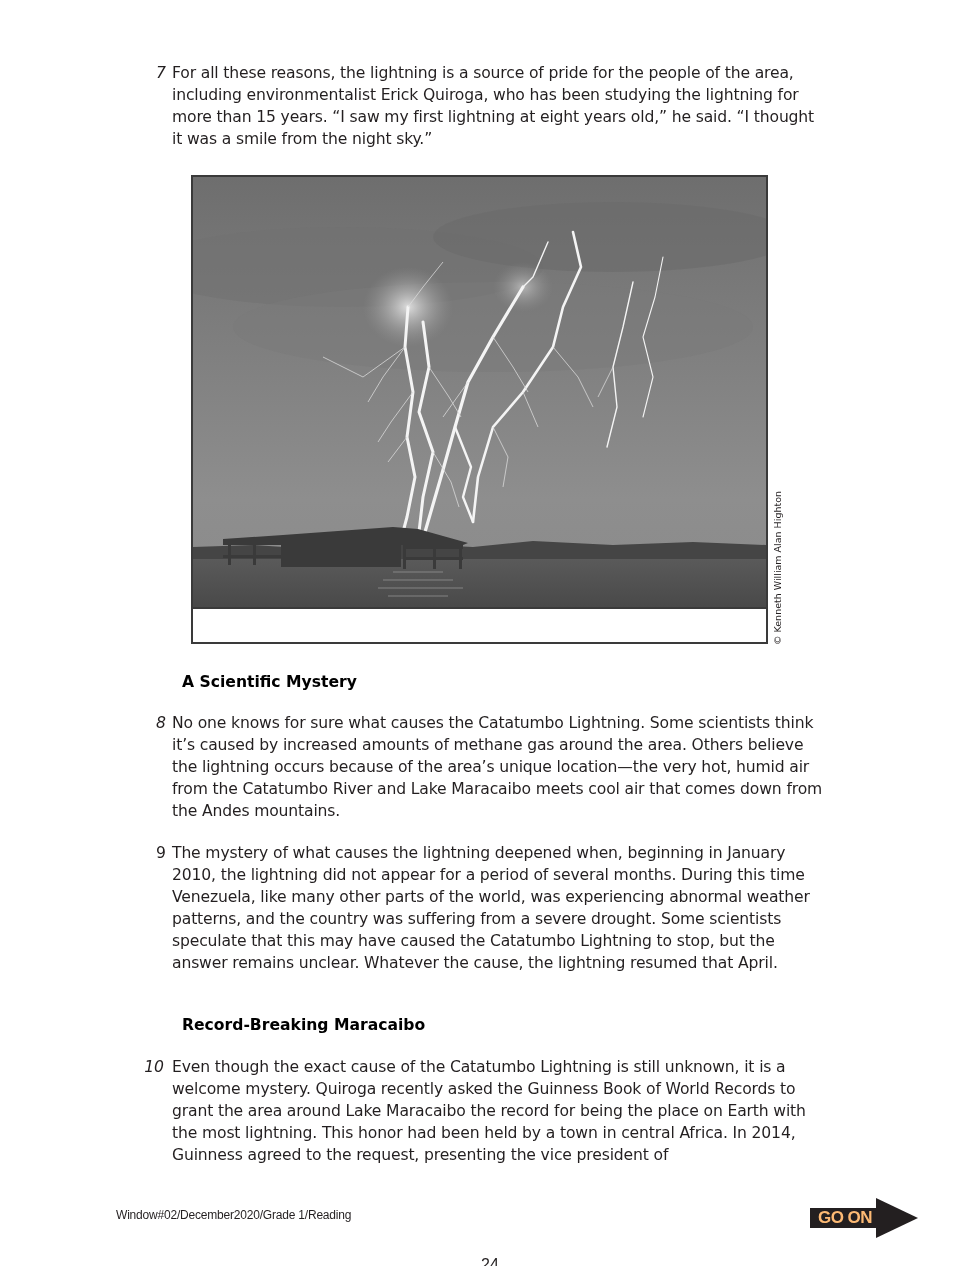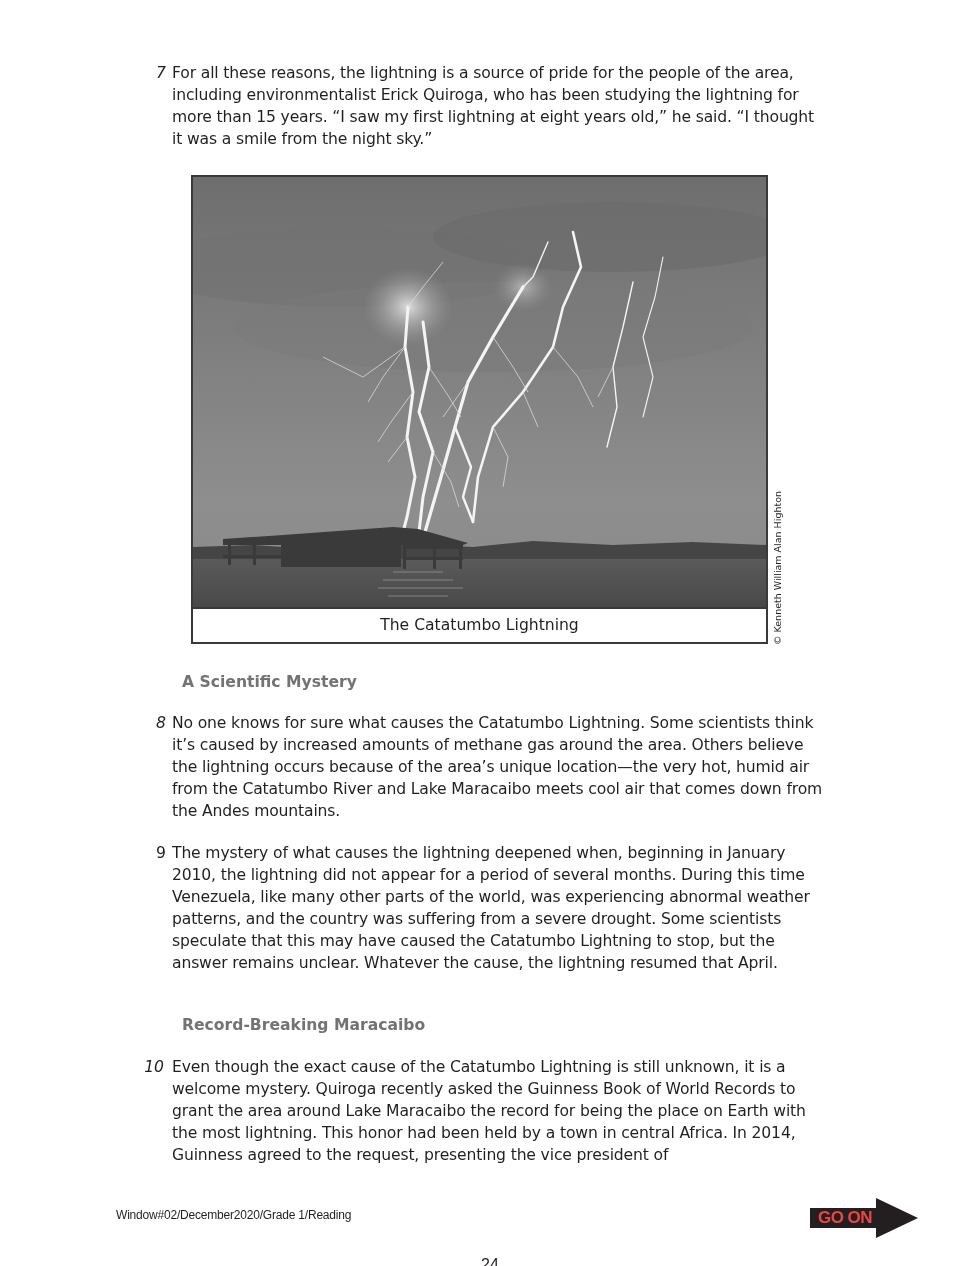--- a/index.html
+++ b/index.html
@@ -12,21 +12,21 @@
       font-size: 15.6px; line-height: 22px; color: #231f20;
       letter-spacing: -0.15px;
     }
     .pnum {
       position: absolute; width: 30px; text-align: right;
       font-size: 15.6px; line-height: 22px; font-style: italic; color: #231f20;
     }
     .pnum.upright { font-style: normal; }
     .heading {
       position: absolute; left: 182px; font-weight: bold; font-size: 15.6px;
-      line-height: 22px; color: #737373;
+      line-height: 22px; color: #000000;
     }
     .figure {
       position: absolute; left: 191px; top: 175px; width: 577px; height: 469px;
       border: 2px solid #3a3a3a; box-sizing: border-box; background: #fff;
     }
     .photo {
       position: absolute; left: 0; top: 0; width: 573px; height: 430px;
       overflow: hidden; border-bottom: 2px solid #3a3a3a;
     }
     .caption {
@@ -45,21 +45,21 @@
     }
     .footer-page {
       position: absolute; left: 481px; top: 1208px;
       font-family: "Liberation Sans", sans-serif; font-size: 16px; color: #231f20; margin-top: 48px;
     }
     .go-on {
       position: absolute; left: 810px; top: 1198px; width: 110px; height: 40px;
     }
     .go-on .box {
       position: absolute; left: 0; top: 10px; width: 70px; height: 20px;
-      background: #231f20; color: #ef4444;
+      background: #231f20; color: #fdba74;
       font-family: "Liberation Sans", sans-serif; font-weight: bold; font-size: 17px;
       line-height: 20px; text-align: center; letter-spacing: -0.5px;
     }
     .go-on .arrow {
       position: absolute; left: 66px; top: 0; width: 0; height: 0;
       border-top: 20px solid transparent; border-bottom: 20px solid transparent;
       border-left: 42px solid #231f20;
     }
   </style>
 </head>
@@ -138,21 +138,20 @@
         <rect x="35" y="366" width="3" height="22"></rect>
         <rect x="60" y="366" width="3" height="22"></rect>
         <rect x="210" y="366" width="3" height="26"></rect>
         <rect x="240" y="366" width="3" height="26"></rect>
         <rect x="266" y="366" width="3" height="26"></rect>
         <rect x="30" y="378" width="60" height="3"></rect>
         <rect x="210" y="380" width="60" height="3"></rect>
       </g>
     </svg>
   </div>
-  <div class="caption">The Catatumbo Lightning</div>
 </div>
 <div class="credit">© Kenneth William Alan Highton</div>
 
 <div class="heading" style="top:671px;">A Scientific Mystery</div>
 
 <div class="pnum" style="left:136px; top:712px;">8</div>
 <div class="para" style="top:712px;">No one knows for sure what causes the Catatumbo Lightning. Some scientists think it’s caused by increased amounts of methane gas around the area. Others believe the lightning occurs because of the area’s unique location—the very hot, humid air from the Catatumbo River and Lake Maracaibo meets cool air that comes down from the Andes mountains.</div>
 
 <div class="pnum upright" style="left:136px; top:842px;">9</div>
 <div class="para" style="top:842px;">The mystery of what causes the lightning deepened when, beginning in January 2010, the lightning did not appear for a period of several months. During this time Venezuela, like many other parts of the world, was experiencing abnormal weather patterns, and the country was suffering from a severe drought. Some scientists speculate that this may have caused the Catatumbo Lightning to stop, but the answer remains unclear. Whatever the cause, the lightning resumed that April.</div>

